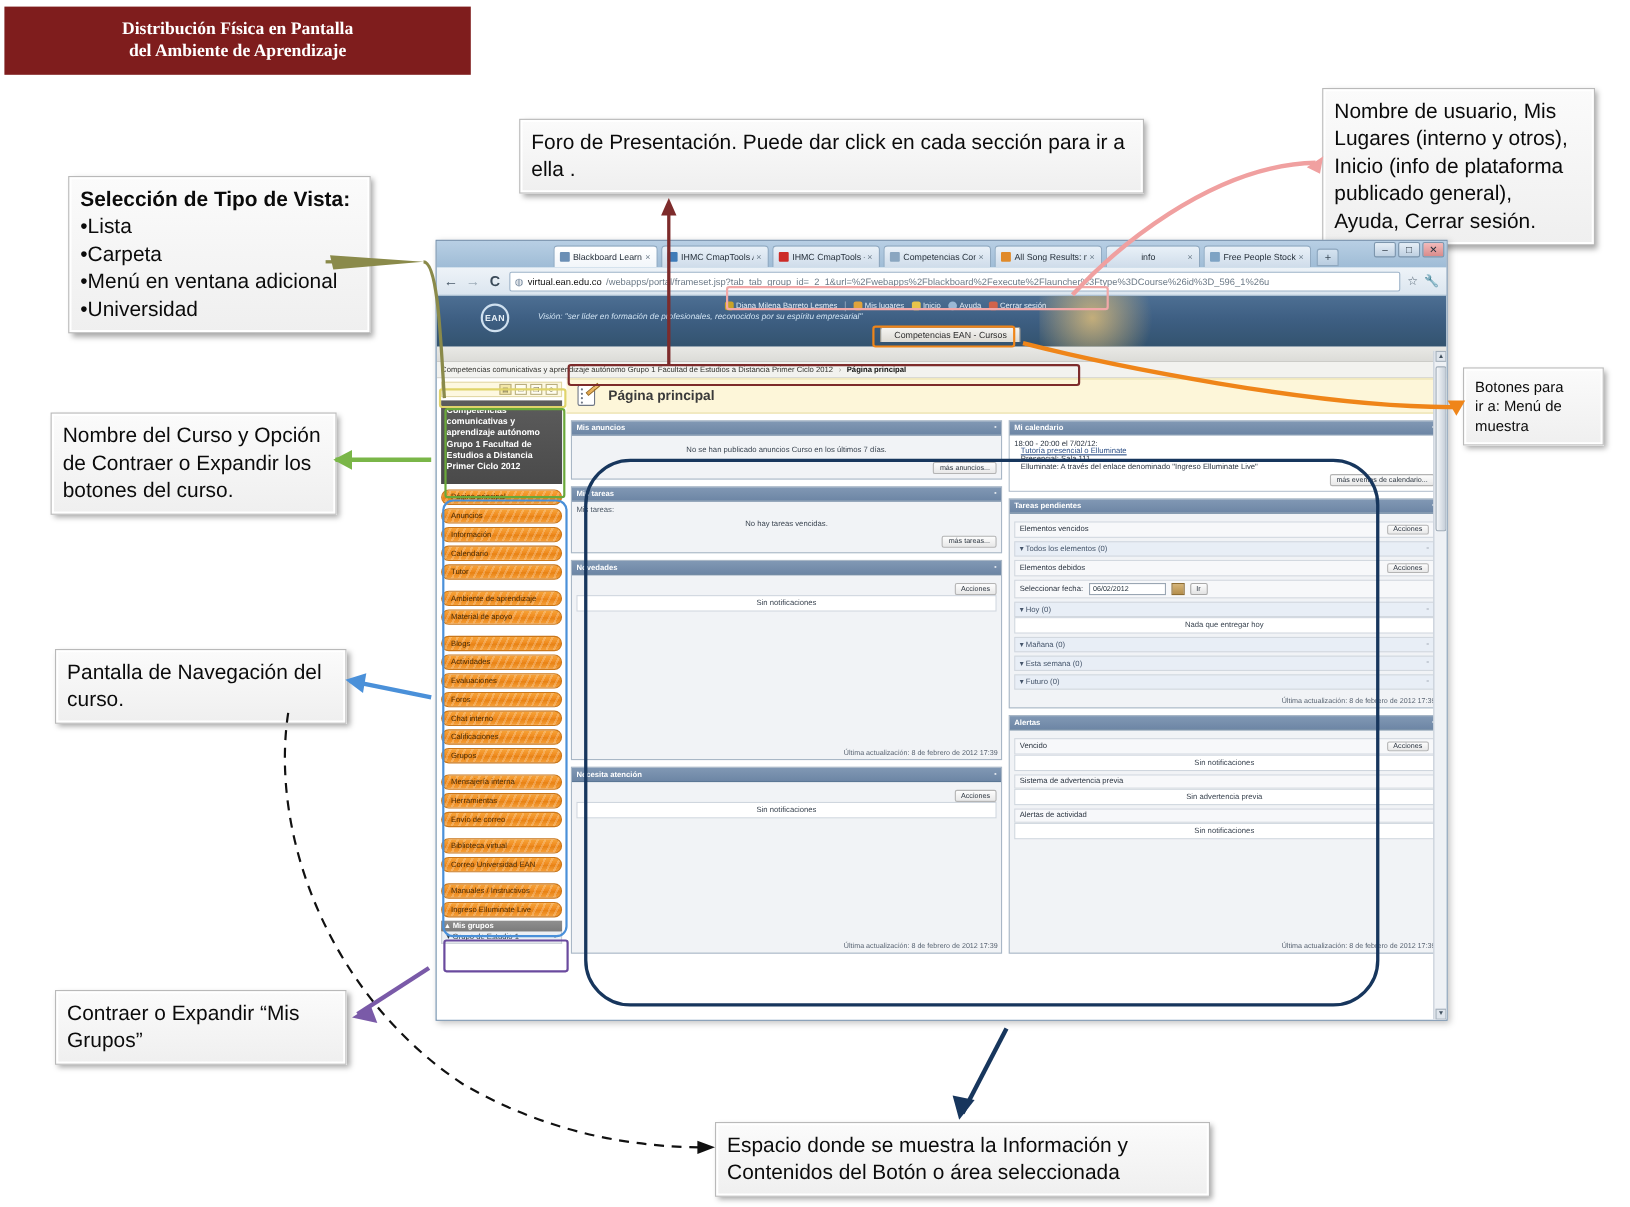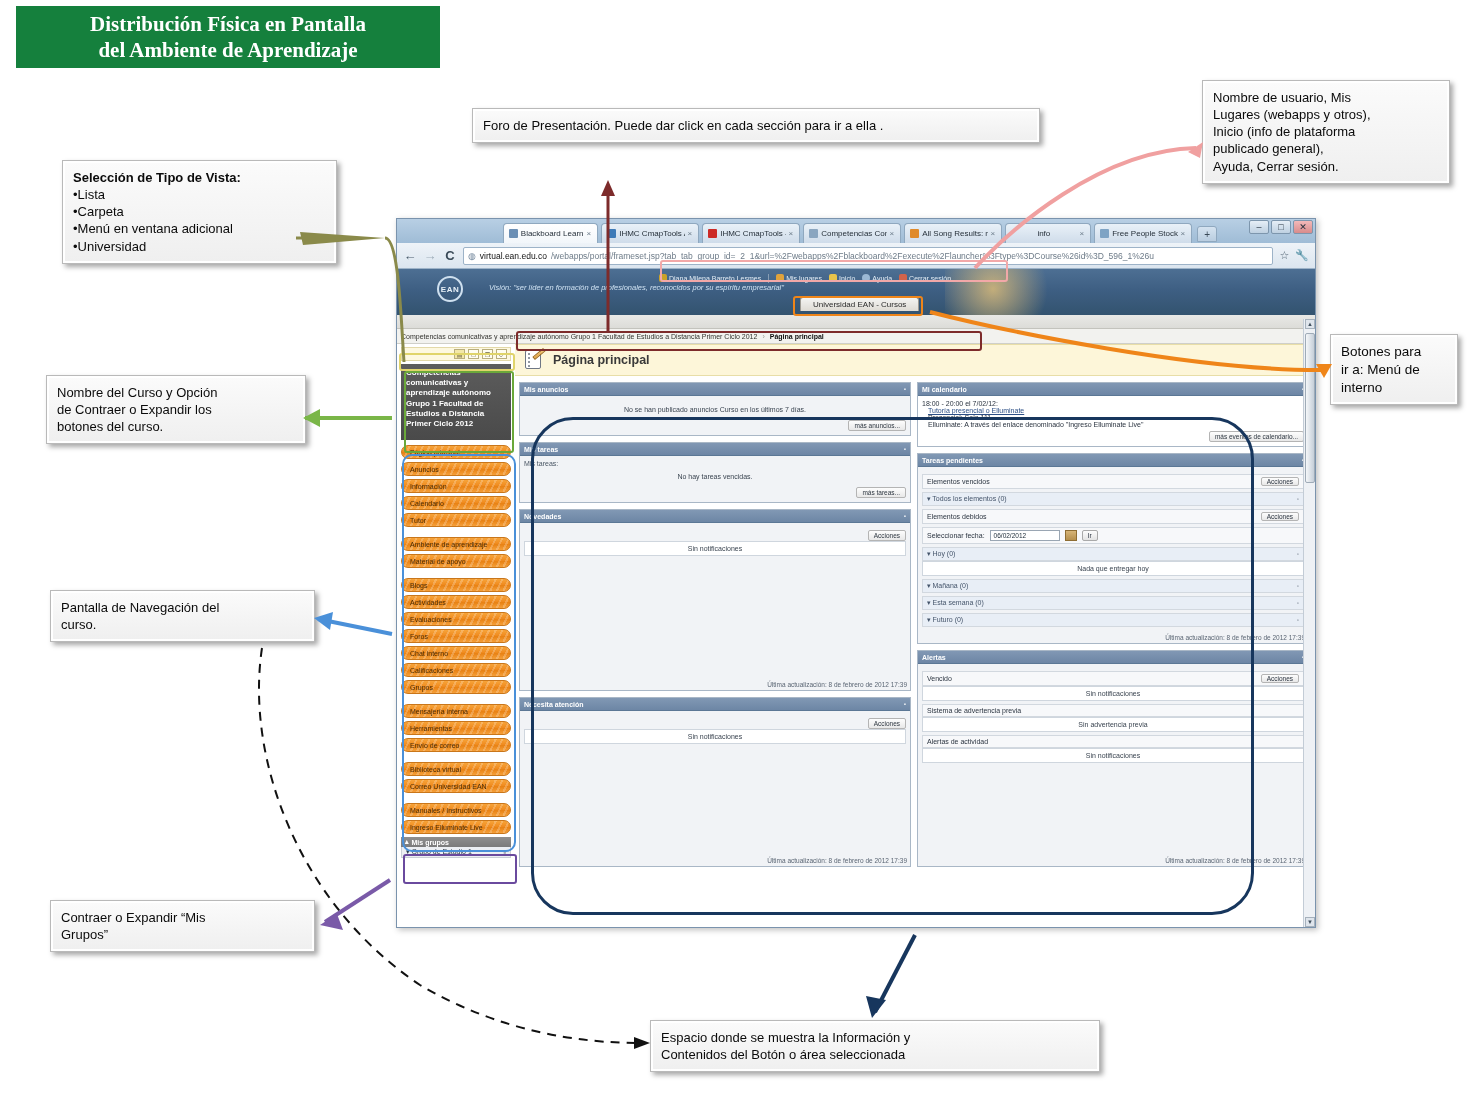--- a/index.html
+++ b/index.html
@@ -6,35 +6,35 @@
   html, body { margin:0; padding:0; }
   body {
     width:1482px; height:1097px; position:relative;
     background:#ffffff;
     font-family:"Liberation Sans", sans-serif;
     overflow:hidden;
   }
 
   
   #title-plate{
-    position:absolute; left:16px; top:6px; width:424px; height:62px;
-    background:#15803d; color:#fff;
+    position:absolute; left:4px; top:6px; width:424px; height:62px;
+    background:#7f1d1d; color:#fff;
     display:flex; flex-direction:column; align-items:center; justify-content:center;
-    font-family:"Liberation Serif", serif; font-weight:bold; font-size:21px;
+    font-family:"Liberation Serif", serif; font-weight:bold; font-size:16px;
     line-height:1.25; text-align:center;
   }
 
   
   .callout{
     position:absolute;
     background:linear-gradient(to bottom,#fbfbfb,#efefef);
     border:1px solid #b9b9b9;
     box-shadow:3px 3px 5px rgba(0,0,0,.35), inset 0 0 0 2px #ffffff;
     padding:8px 10px;
-    font-size:13px; color:#0b0b0b; line-height:1.32;
+    font-size:19px; color:#0b0b0b; line-height:1.32;
   }
   .callout b{ font-weight:bold; }
   .callout .bul{ display:block; }
 
   #c-vista  { left:26px;  top:160px; width:275px;margin-left:36px; }
   #c-breadcrumb { left:472px; top:108px; width:568px; }
   #c-user   { left:1202px; top:80px; width:248px; }
   #c-curso  { left:46px;  top:375px; width:260px; }
   #c-nav    { left:50px;  top:590px; width:265px; }
   #c-grupos { left:50px;  top:900px; width:265px; }
@@ -290,21 +290,21 @@
   <span class="bul">•Menú en ventana adicional</span>
   <span class="bul">•Universidad</span>
 </div>
 
 <div class="callout" id="c-breadcrumb">
   <span class="bul">Foro de Presentación. Puede dar click en cada sección para ir a ella .</span>
 </div>
 
 <div class="callout" id="c-user">
   <span class="bul">Nombre de usuario, Mis</span>
-  <span class="bul">Lugares (webapps y otros),</span>
+  <span class="bul">Lugares (interno y otros),</span>
   <span class="bul">Inicio (info de plataforma</span>
   <span class="bul">publicado general),</span>
   <span class="bul">Ayuda, Cerrar sesión.</span>
 </div>
 
 <div class="callout" id="c-curso">
   <span class="bul">Nombre del Curso y  Opción</span>
   <span class="bul">de Contraer o Expandir los</span>
   <span class="bul">botones del curso.</span>
 </div>
@@ -315,21 +315,21 @@
 </div>
 
 <div class="callout" id="c-grupos">
   <span class="bul">Contraer o Expandir “Mis</span>
   <span class="bul">Grupos”</span>
 </div>
 
 <div class="callout" id="c-menu">
   <span class="bul">Botones para</span>
   <span class="bul">ir a: Menú de</span>
-  <span class="bul">interno</span>
+  <span class="bul">muestra</span>
 </div>
 
 <div class="callout" id="c-espacio">
   <span class="bul">Espacio donde se muestra la Información  y</span>
   <span class="bul">Contenidos del  Botón o área seleccionada</span>
 </div>
 
 <div id="browser">
 
   <div id="tabstrip">
@@ -413,21 +413,21 @@
         <span class="uitem">
           <span class="chip" style="background:#9bb8d4;border-radius:50%"></span>
           <span>Ayuda</span>
         </span>
         <span class="uitem">
           <span class="chip" style="background:#d1634a"></span>
           <span>Cerrar sesión</span>
         </span>
       </div>
 
-      <div id="coursetab">Universidad EAN - Cursos</div>
+      <div id="coursetab">Competencias EAN - Cursos</div>
     </div>
 
     <div id="graystrip"></div>
 
     <div id="breadcrumb">
       <span class="crumb">Competencias comunicativas y aprendizaje autónomo Grupo 1 Facultad de Estudios a Distancia Primer Ciclo 2012</span>
       <span class="sp">›</span>
       <span class="crumb cur">Página principal</span>
     </div>
 

